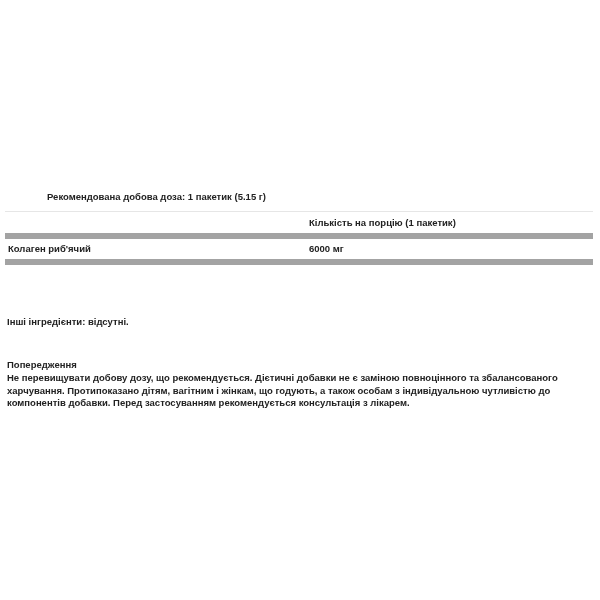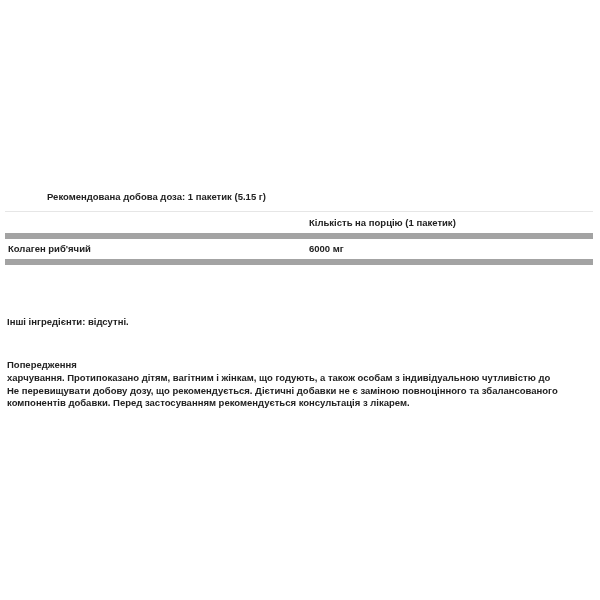--- a/index.html
+++ b/index.html
@@ -37,16 +37,16 @@
   <tr>
     <td class="c1">Колаген риб'ячий</td>
     <td>6000 мг</td>
   </tr>
 </tbody>
   </table>
 
 <p class="p other">Інші інгредієнти: відсутні.</p>
 <p class="p warn-title">Попередження</p>
 <div class="p warn">
+  <div>Не перевищувати добову дозу, що рекомендується. Дієтичні добавки не є заміною повноцінного та збалансованого</div>
   <div>харчування. Протипоказано дітям, вагітним і жінкам, що годують, а також особам з індивідуальною чутливістю до</div>
-  <div>Не перевищувати добову дозу, що рекомендується. Дієтичні добавки не є заміною повноцінного та збалансованого</div>
   <div>компонентів добавки. Перед застосуванням рекомендується консультація з лікарем.</div>
 </div>
 
 </body></html>

